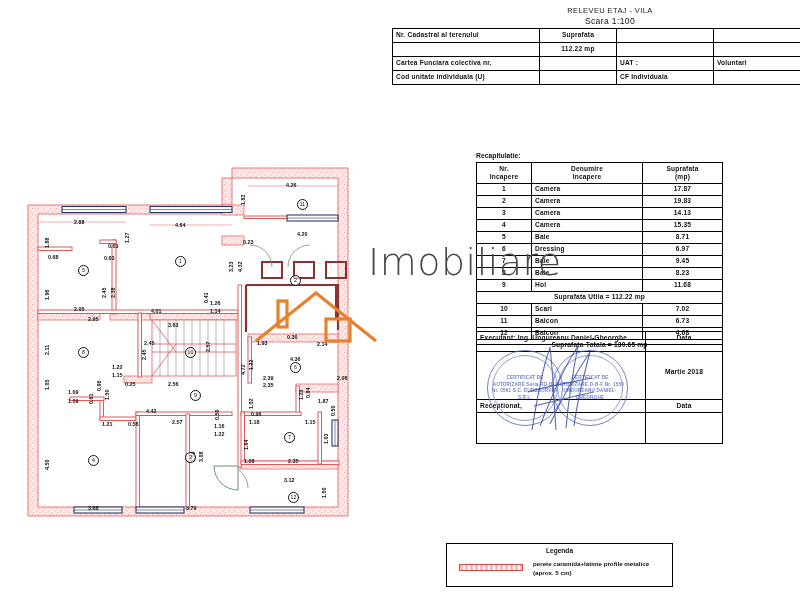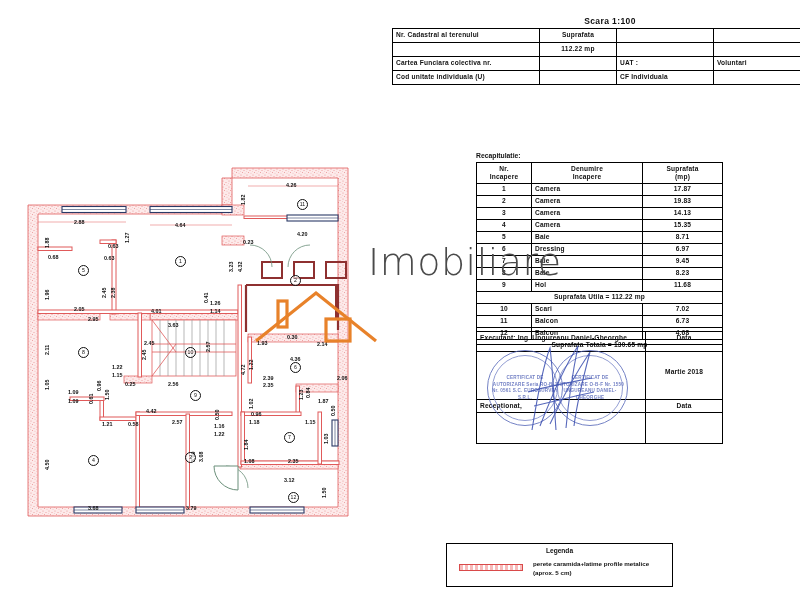--- a/index.html
+++ b/index.html
@@ -25,21 +25,21 @@
     font-size: 7.5px;
     letter-spacing: .4px;
     color: #222;
   }
   #doc-scale {
     position: absolute;
     left: 500px; top: 16px;
     width: 220px;
     text-align: center;
     font-size: 8.5px;
-    font-weight: bold;
+    font-weight: normal;
     letter-spacing: .4px;
     color: #111;
   }
 
   
   .plan-table {
     position: absolute;
     border-collapse: collapse;
     font-size: 6.6px;
     color: #111;
@@ -185,20 +185,21 @@
     left: 4px; top: 4px; right: 4px; bottom: 4px;
     border: .6px solid #7b88c9;
     border-radius: 50%;
   }
 </style>
 </head>
 <body>
 
 <div id="page">
 
+  <div id="doc-title">RELEVEU ETAJ - VILA</div>
   <div id="doc-scale">Scara 1:100</div>
 
   <table class="plan-table" id="header-table">
     <tbody>
         <tr>
       <td style="width:140px">Nr. Cadastral al terenului</td>
       <td style="width:70px" class="num">Suprafata</td>
       <td style="width:90px" class="blank"></td>
       <td class="blank"></td>
     </tr>

